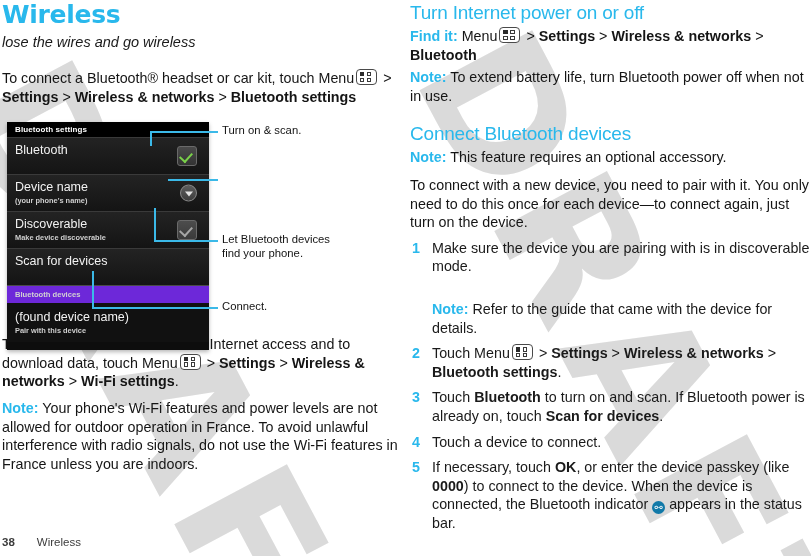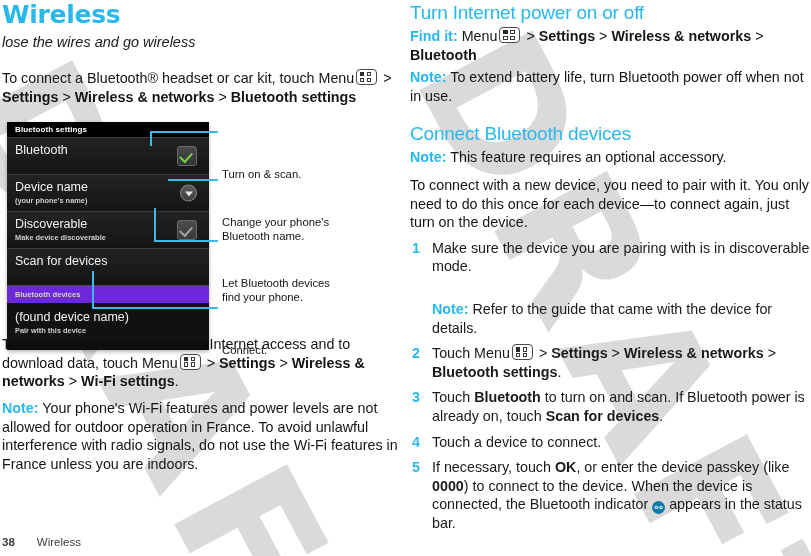--- a/index.html
+++ b/index.html
@@ -248,21 +248,20 @@
     height: 8px;
     background: #0d0d0d;
   }
 
   
   .callout {
     position: absolute;
     font-size: 11.3px;
     line-height: 13.6px;
     color: #141414;
-    margin-top: 44px;
   }
   .cl {
     position: absolute;
     border: 0 solid #3bb9e8;
     box-sizing: border-box;
   }
   .cl.h { border-top-width: 2px; }
   .cl.v { border-left-width: 2px; }
 
   
@@ -342,24 +341,20 @@
       <div class="cl h" style="left:166px; top:61px;  width:50px;"></div>
 
       <div class="cl v" style="left:152px; top:90px;  height:34px;"></div>
       <div class="cl h" style="left:152px; top:122px; width:64px;"></div>
 
       <div class="cl v" style="left:90px;  top:153px; height:38px;"></div>
       <div class="cl h" style="left:90px;  top:189px; width:126px;"></div>
 
       <div class="callout" style="left:220px; top:6px;">Turn on &amp; scan.</div>
 
-      <div class="callout" style="left:220px; top:54px;">
-        <div>Change your phone's</div>
-        <div>Bluetooth name.</div>
-      </div>
 
       <div class="callout" style="left:220px; top:115px;">
         <div>Let Bluetooth devices</div>
         <div>find your phone.</div>
       </div>
 
       <div class="callout" style="left:220px; top:182px;">Connect.</div>
     </div>
 
     <p class="body" style="margin-top:12px"><span>To use a Wi-Fi® network for fast Internet access and to download data, touch Menu</span><span class="menukey"><i class="f p1"></i><i class="p2"></i><i class="p3"></i><i class="p4"></i></span> <span class="gt">&gt;</span> <span class="b">Settings</span> <span class="gt">&gt;</span> <span class="b">Wireless &amp; networks</span> <span class="gt">&gt;</span> <span class="b">Wi-Fi settings</span><span>.</span></p>

